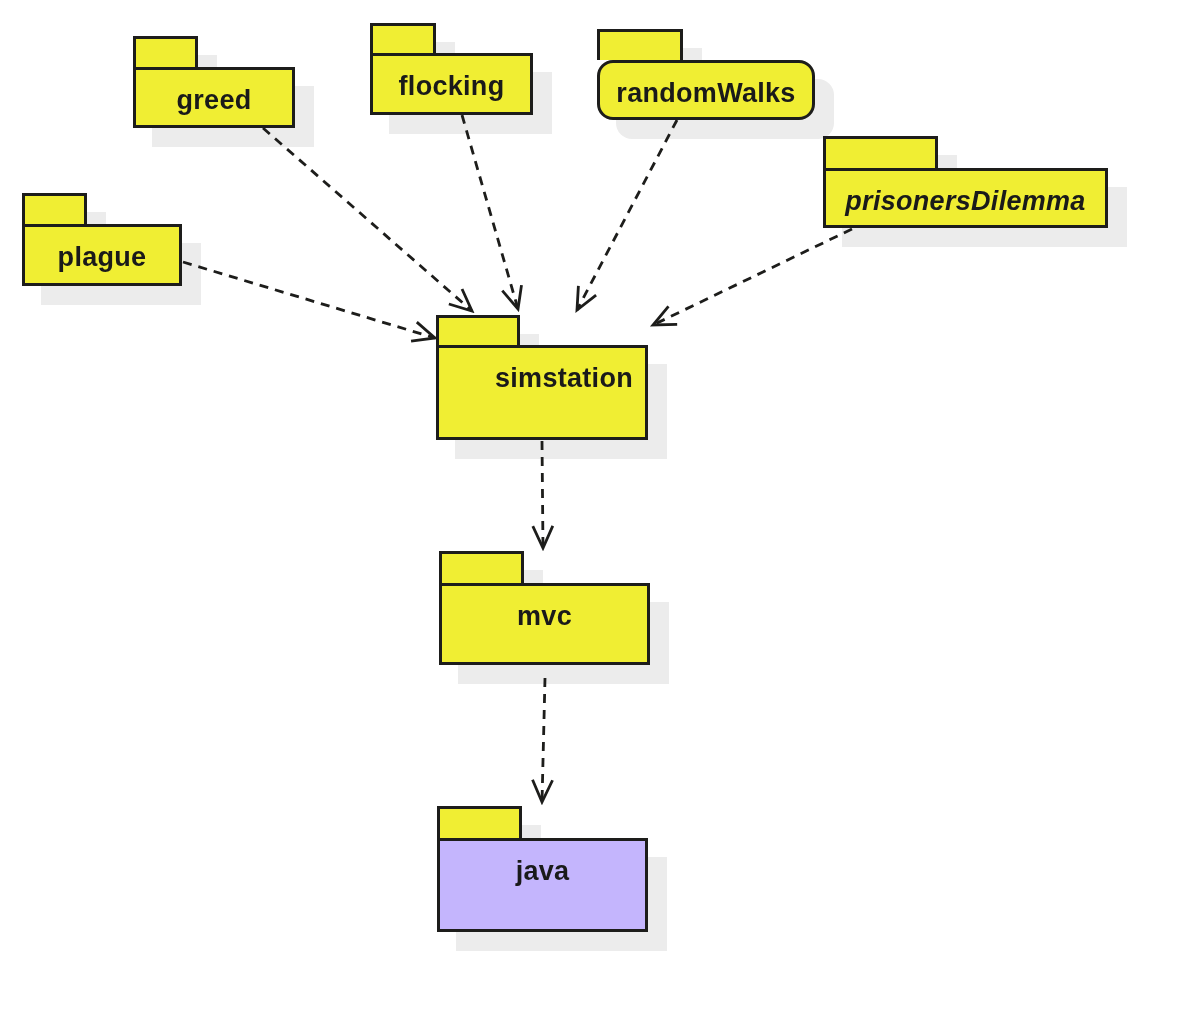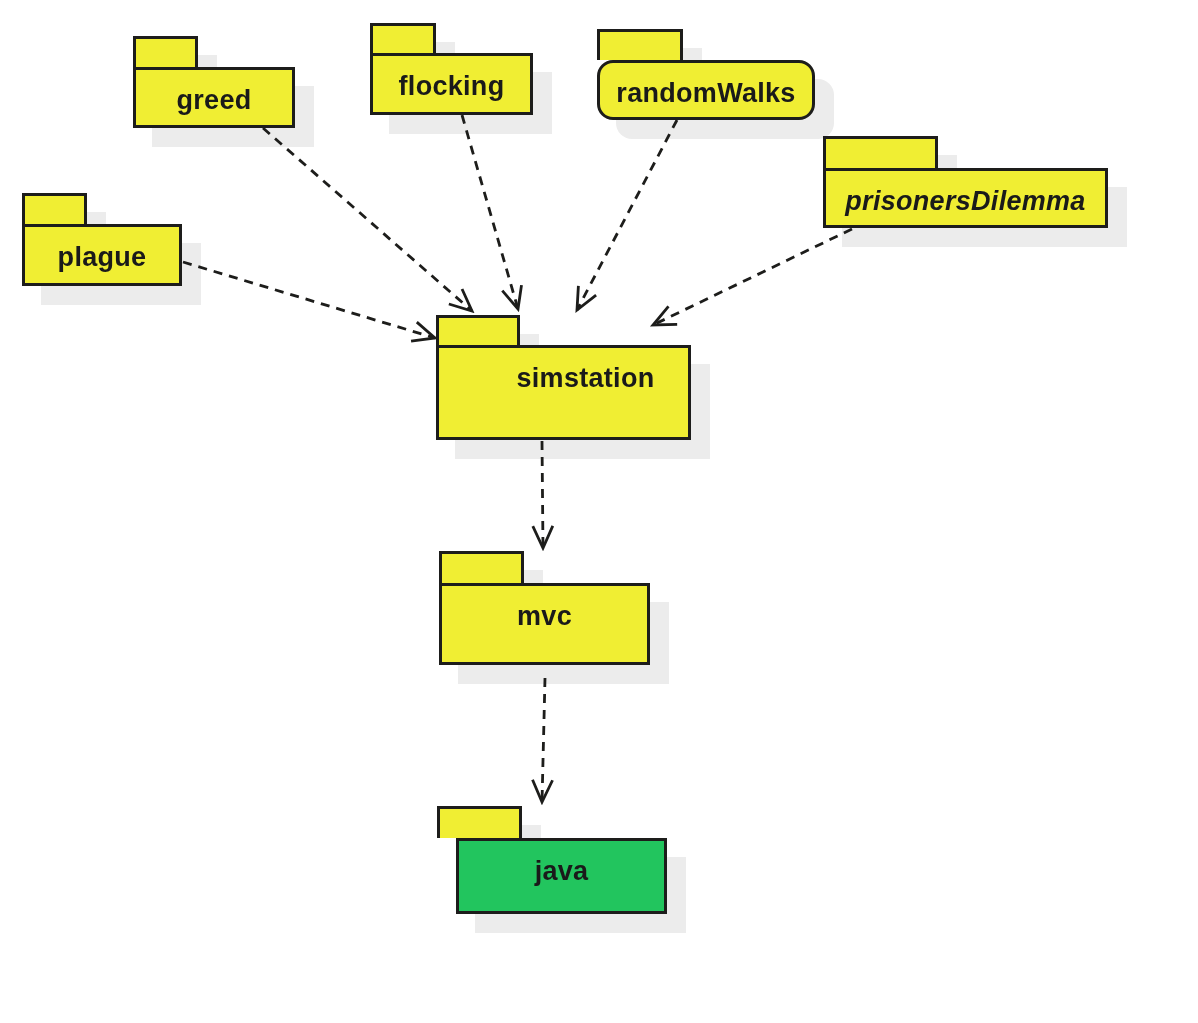--- a/index.html
+++ b/index.html
@@ -90,33 +90,33 @@
       </div>
     </div>
     <div class="pkg-group">
       <div class="pkg-tab" style="left: 22px; top: 193px; width: 65px; height: 31px; background: rgb(240, 238, 51); border-color: rgb(29, 29, 27); box-shadow: rgb(236, 236, 236) 19px 19px 0px 0px;"></div>
       <div class="pkg-body" style="left: 22px; top: 224px; width: 160px; height: 62px; background: rgb(240, 238, 51); border-color: rgb(29, 29, 27); box-shadow: rgb(236, 236, 236) 19px 19px 0px 0px;">
         <span class="pkg-label" style="color: rgb(26, 26, 26);">plague</span>
       </div>
     </div>
     <div class="pkg-group">
       <div class="pkg-tab" style="left: 436px; top: 315px; width: 84px; height: 30px; background: rgb(240, 238, 51); border-color: rgb(29, 29, 27); box-shadow: rgb(236, 236, 236) 19px 19px 0px 0px;"></div>
-      <div class="pkg-body" style="left: 436px; top: 345px; width: 255px; height: 95px; background: rgb(240, 238, 51); border-color: rgb(29, 29, 27); box-shadow: rgb(236, 236, 236) 19px 19px 0px 0px; padding-left: 44px;">
+      <div class="pkg-body" style="left: 436px; top: 345px; width: 212px; height: 95px; background: rgb(240, 238, 51); border-color: rgb(29, 29, 27); box-shadow: rgb(236, 236, 236) 19px 19px 0px 0px; padding-left: 44px;">
         <span class="pkg-label" style="color: rgb(26, 26, 26);">simstation</span>
       </div>
     </div>
     <div class="pkg-group">
       <div class="pkg-tab" style="left: 439px; top: 551px; width: 85px; height: 32px; background: rgb(240, 238, 51); border-color: rgb(29, 29, 27); box-shadow: rgb(236, 236, 236) 19px 19px 0px 0px;"></div>
       <div class="pkg-body" style="left: 439px; top: 583px; width: 211px; height: 82px; background: rgb(240, 238, 51); border-color: rgb(29, 29, 27); box-shadow: rgb(236, 236, 236) 19px 19px 0px 0px;">
         <span class="pkg-label" style="color: rgb(26, 26, 26);">mvc</span>
       </div>
     </div>
     <div class="pkg-group">
       <div class="pkg-tab" style="left: 437px; top: 806px; width: 85px; height: 32px; background: rgb(240, 238, 51); border-color: rgb(29, 29, 27); box-shadow: rgb(236, 236, 236) 19px 19px 0px 0px;"></div>
-      <div class="pkg-body" style="left: 456px; top: 838px; width: 211px; height: 76px; background: #22c55e; border-color: rgb(29, 29, 27); box-shadow: rgb(236, 236, 236) 19px 19px 0px 0px;">
+      <div class="pkg-body" style="left: 437px; top: 838px; width: 211px; height: 94px; background: #c4b5fd; border-color: rgb(29, 29, 27); box-shadow: rgb(236, 236, 236) 19px 19px 0px 0px;">
         <span class="pkg-label" style="color: rgb(26, 26, 26);">java</span>
       </div>
     </div>
     <svg id="edges-svg" width="1198" height="1023">
       <defs>
         <marker id="open-arrowhead" markerUnits="userSpaceOnUse" markerWidth="32" markerHeight="28" refX="29" refY="14" orient="auto">
           <path d="M 7 4 L 29 14 L 7 24" fill="none" stroke="#1d1d1b" stroke-width="2.8"></path>
         </marker>
       </defs>
       <line x1="263" y1="128" x2="472" y2="311" stroke="#1d1d1b" stroke-width="2.8" stroke-dasharray="9 7" marker-end="url(#open-arrowhead)"></line>

